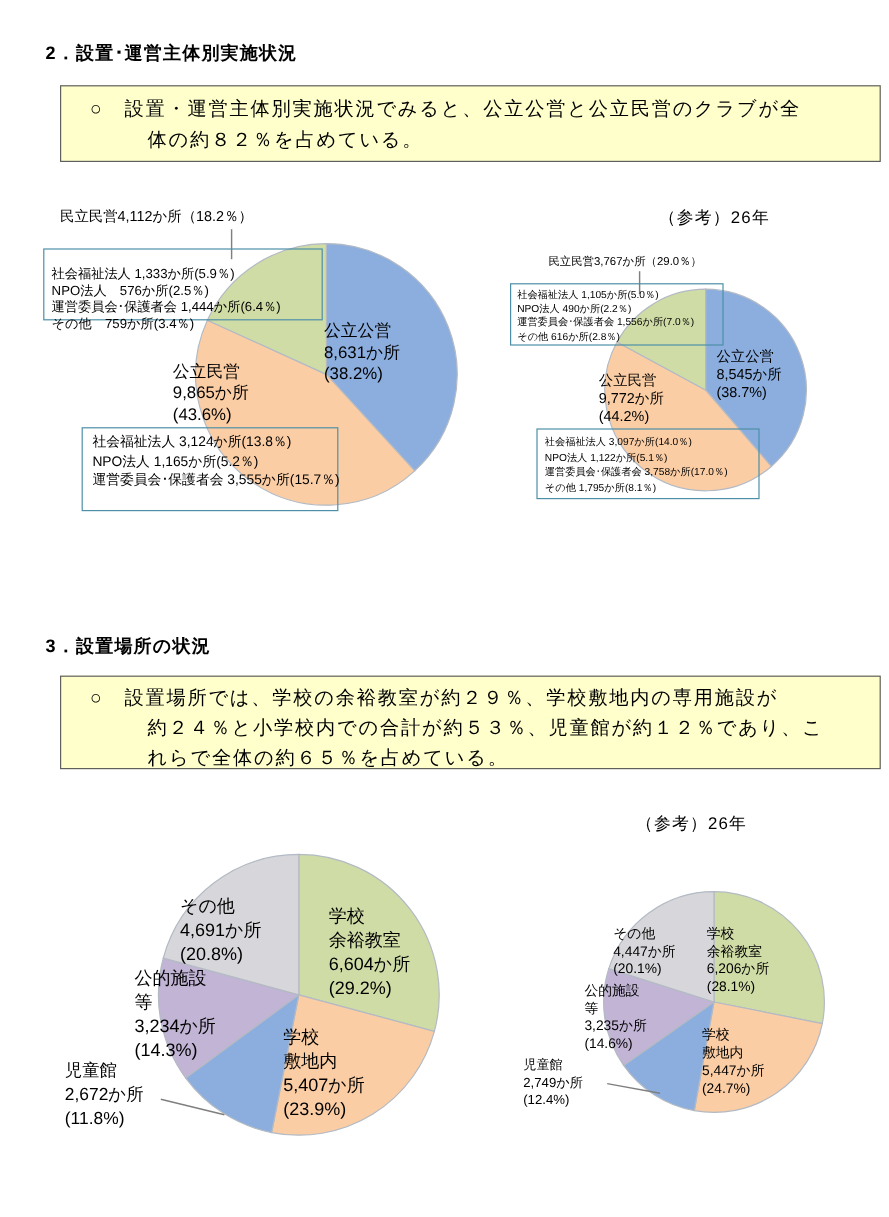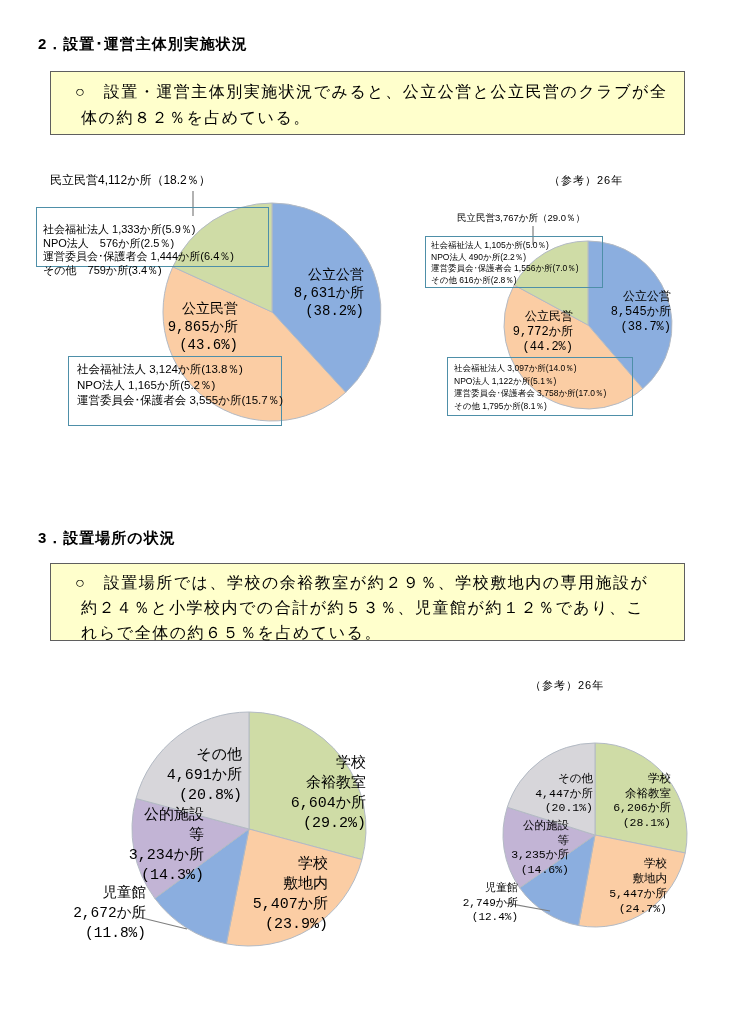--- a/index.html
+++ b/index.html
@@ -4,39 +4,39 @@
 <style>
   html,body{margin:0;padding:0;background:#fff;}
   #page{
     position:relative;width:741px;height:1014px;background:#ffffff;overflow:hidden;
     font-family:"Liberation Sans","DejaVu Sans",sans-serif;color:#000;margin-left:20px;
   }
   .sec-title{
     position:absolute;left:18px;font-size:15px;font-weight:bold;letter-spacing:1px;z-index:5;
   }
   .ybox{
-    position:absolute;left:30px;width:635px;background:var(--highlight_bg);
+    position:absolute;left:30px;width:684px;background:var(--highlight_bg);
     border:1.5px solid var(--highlight_border);z-index:5;box-sizing:border-box;
     font-size:16px;letter-spacing:1.5px;
   }
   .ybox .y-line{padding-left:24px;white-space:nowrap;}
-  .ybox .y-line.cont{padding-left:30px;}
+  .ybox .y-line.cont{padding-left:72px;}
   .callout{
     position:absolute;border:1px solid var(--callout_border);background:transparent;
     z-index:3;box-sizing:border-box;white-space:nowrap;
   }
   .callout .c-line{white-space:nowrap;}
   .pie-label{
-    position:absolute;text-align:right;z-index:4;white-space:nowrap;font-family:Liberation Mono, monospace;
+    position:absolute;text-align:left;z-index:4;white-space:nowrap;
   }
   .ext-label{
     position:absolute;z-index:4;white-space:nowrap;
   }
   .caption{
-    position:absolute;z-index:4;font-size:11px;letter-spacing:1px;white-space:nowrap;
+    position:absolute;z-index:4;font-size:14px;letter-spacing:1px;white-space:nowrap;
   }
   svg.pie{position:absolute;z-index:1;}
   svg.overlay{position:absolute;left:0;top:0;z-index:2;pointer-events:none;}
   svg.overlay line{stroke:var(--leader_line);stroke-width:1.2;}
 </style>
 </head>
 <body>
 
 <div id="page">
 

